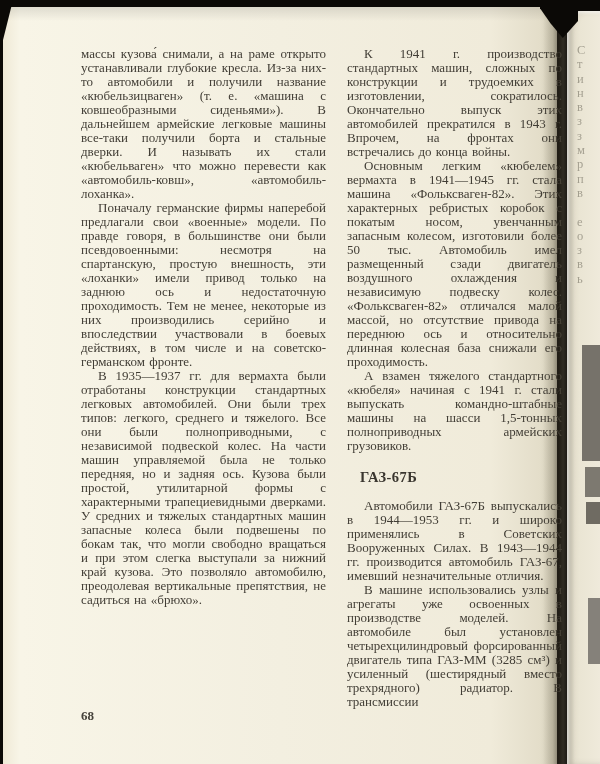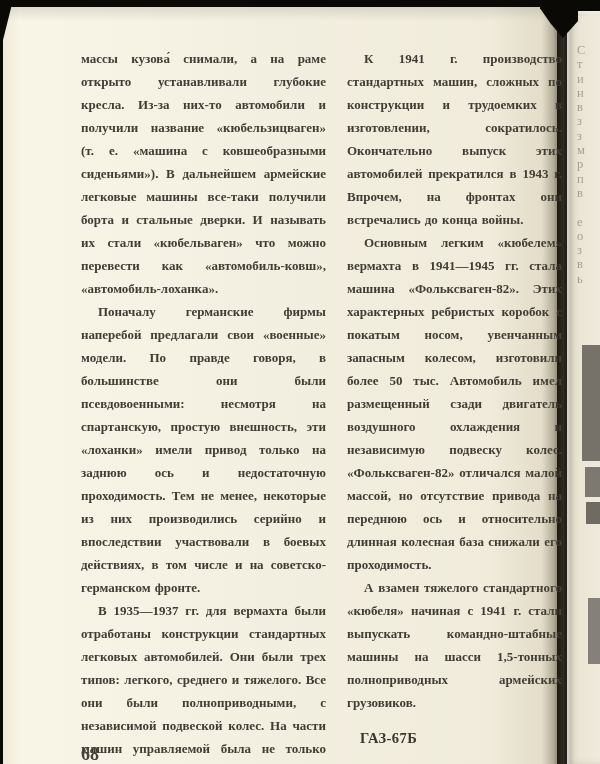--- a/index.html
+++ b/index.html
@@ -26,32 +26,31 @@
   .gutter-notch{
     position:absolute;left:540px;top:0;width:38px;height:38px;background:#0b0906;
     clip-path:polygon(0 0,100% 0,100% 55%,60% 100%,28% 62%,0 22%);
   }
   
   .col{position:absolute;top:40px;}
   .col-left{left:78px;width:245px;}
   .col-right{left:344px;width:215px;}
   .col p{
     margin:0;text-align:justify;
-    font-size:13px;line-height:23px;color:#413d35;
+    font-size:13px;line-height:14px;color:#413d35;
     word-spacing:1px;
-    font-weight:bold;
   }
   .col p.indent{text-indent:17px;}
   .col h2{
     font-size:14.5px;font-weight:bold;color:#3a362f;
     margin:16px 0 13px 13px;letter-spacing:.4px;
   }
   .page-num{
     position:absolute;left:78px;top:701px;
-    font-size:18px;font-weight:bold;color:#45413a;margin-top:36px;
+    font-size:13px;font-weight:bold;color:#45413a;
   }
   
   .gutter{
     position:absolute;left:543px;top:0;width:28px;height:764px;pointer-events:none;
     background:linear-gradient(90deg,
       rgba(110,100,80,0) 0%,
       rgba(100,92,72,0.22) 35%,
       rgba(58,52,40,0.48) 56%,
       rgba(125,118,100,0.32) 72%,
       rgba(0,0,0,0) 100%);

